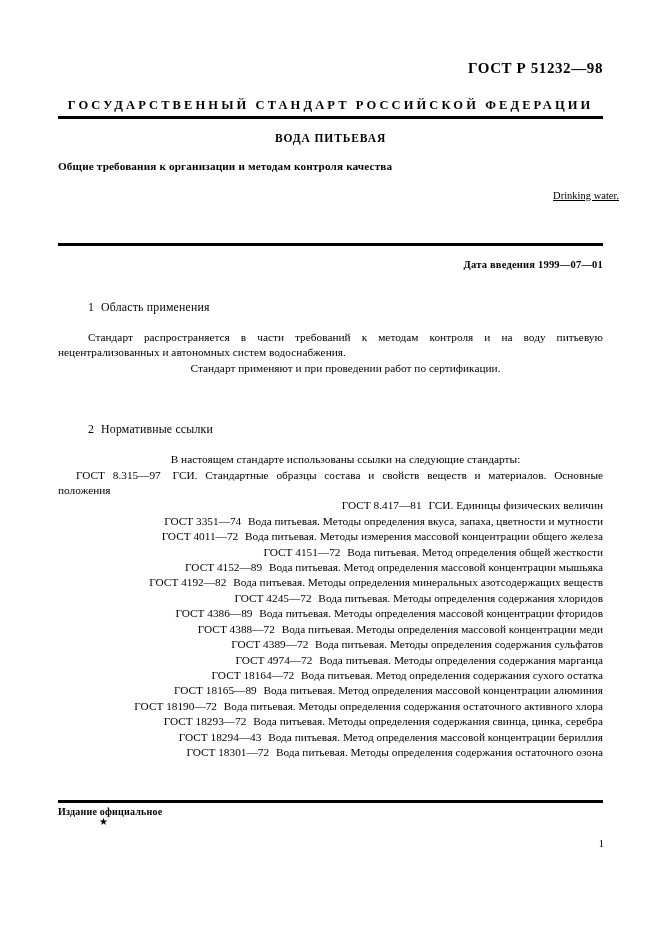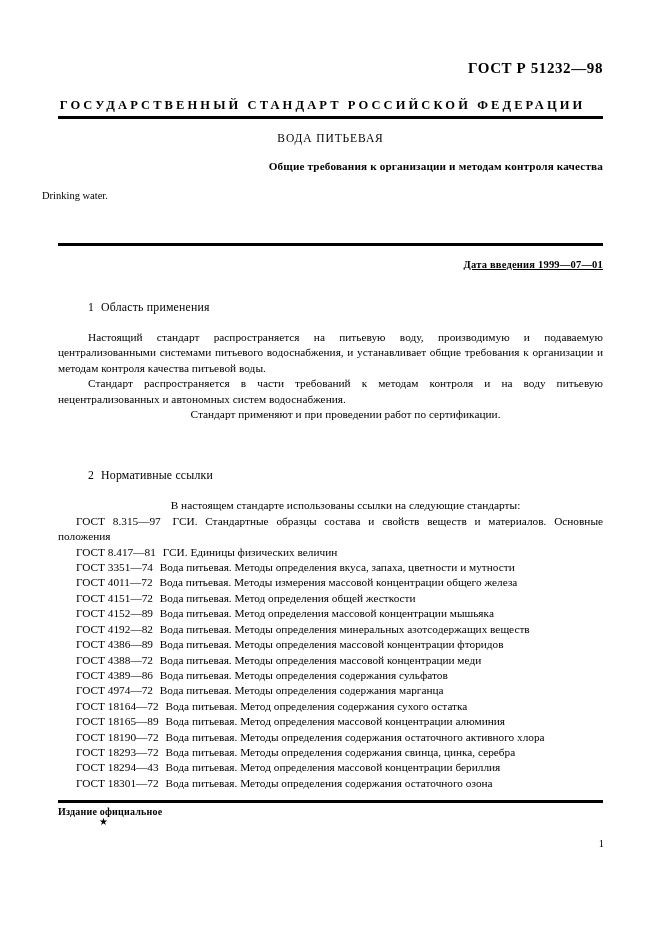--- a/index.html
+++ b/index.html
@@ -30,21 +30,21 @@
     right: 58px;
     font-size: 15px;
     font-weight: bold;
     letter-spacing: 0.6px;
     white-space: nowrap;
   }
 
   .federation-line {
     position: absolute;
     top: 98px;
-    left: 50px;
+    left: 58px;
     width: 545px;
     text-align: center;
     font-size: 12.5px;
     font-weight: bold;
     letter-spacing: 3.1px;
     white-space: nowrap;
   }
 
   .rule-thick-top {
     position: absolute;
@@ -55,64 +55,64 @@
     background: #000;
   }
 
   .main-title {
     position: absolute;
     top: 132px;
     left: 58px;
     width: 545px;
     text-align: center;
     font-size: 11.5px;
-    font-weight: normal;
+    font-weight: bold;
     letter-spacing: 0.9px;
   }
 
   .sub-title {
     position: absolute;
     top: 160px;
     left: 58px;
     width: 545px;
+    text-align: left;
+    font-size: 11.2px;
+    font-weight: bold;
+    letter-spacing: 0.15px;
+  }
+
+  .en-title {
+    position: absolute;
+    top: 188px;
+    left: 74px;
+    width: 545px;
     text-align: right;
-    font-size: 11.2px;
-    font-weight: bold;
-    letter-spacing: 0.15px;
-  }
-
-  .en-title {
-    position: absolute;
-    top: 188px;
-    left: 42px;
-    width: 545px;
-    text-align: left;
     font-size: 10.5px;
     line-height: 15px;
+    text-decoration: underline;
   }
   .en-title div { white-space: nowrap; }
 
   .rule-thick-mid {
     position: absolute;
     top: 243px;
     left: 58px;
     width: 545px;
     height: 2.5px;
     background: #000;
   }
 
   .intro-date {
     position: absolute;
     top: 259px;
     right: 58px;
     font-size: 10.5px;
     font-weight: bold;
     letter-spacing: 0.2px;
     white-space: nowrap;
-    text-decoration: underline;
   }
 
   
   .body-area {
     position: absolute;
     top: 300px;
     left: 58px;
     width: 545px;
   }
 
@@ -149,21 +149,21 @@
 
   .gost-list {
     margin: 0;
     padding: 0;
     list-style: none;
     font-size: 11.3px;
     line-height: 15.4px;
   }
   .gost-list li {
     text-indent: 18px;
-    text-align: left;
+    text-align: right;
     white-space: nowrap;
   }
   .gost-list li.wrap {
     white-space: normal;
     text-align: justify;
   }
   .gost-list li .code { margin-right: 4px; }
 
   
   .rule-thick-bottom {
@@ -222,43 +222,43 @@
 
   <div class="intro-date">Дата введения 1999—07—01</div>
 
   <div class="body-area">
 
     <h2 class="section-heading">
       <span class="num">1</span><span>Область применения</span>
     </h2>
 
     <div class="sec1-block">
-      <p class="para">Настоящий стандарт распространяется на питьевую воду, производимую и подаваемую централизованными системами питьевого водоснабжения, и устанавливает общие требования к организации и методам контроля качества питьевой воды.</p>
       <p class="para">Стандарт распространяется в части требований к методам контроля и на воду питьевую нецентрализованных и автономных систем водоснабжения.</p>
       <p class="para nojust">Стандарт применяют и при проведении работ по сертификации.</p>
     </div>
 
     <h2 class="section-heading sec2-heading">
       <span class="num">2</span><span>Нормативные ссылки</span>
     </h2>
 
     <div class="sec2-intro">
       <p class="para nojust">В настоящем стандарте использованы ссылки на следующие стандарты:</p>
 
       <ul class="gost-list" id="reference-list">
           <li class="wrap"><span class="code">ГОСТ 8.315—97</span><span> ГСИ. Стандартные образцы состава и свойств веществ и материалов. Основные положения</span></li>
           <li><span class="code">ГОСТ 8.417—81</span><span> ГСИ. Единицы физических величин</span></li>
           <li><span class="code">ГОСТ 3351—74</span><span> Вода питьевая. Методы определения вкуса, запаха, цветности и мутности</span></li>
           <li><span class="code">ГОСТ 4011—72</span><span> Вода питьевая. Методы измерения массовой концентрации общего железа</span></li>
           <li><span class="code">ГОСТ 4151—72</span><span> Вода питьевая. Метод определения общей жесткости</span></li>
           <li><span class="code">ГОСТ 4152—89</span><span> Вода питьевая. Метод определения массовой концентрации мышьяка</span></li>
           <li><span class="code">ГОСТ 4192—82</span><span> Вода питьевая. Методы определения минеральных азотсодержащих веществ</span></li>
+          <li><span class="code">ГОСТ 4245—72</span><span> Вода питьевая. Методы определения содержания хлоридов</span></li>
           <li><span class="code">ГОСТ 4386—89</span><span> Вода питьевая. Методы определения массовой концентрации фторидов</span></li>
           <li><span class="code">ГОСТ 4388—72</span><span> Вода питьевая. Методы определения массовой концентрации меди</span></li>
-          <li><span class="code">ГОСТ 4389—86</span><span> Вода питьевая. Методы определения содержания сульфатов</span></li>
+          <li><span class="code">ГОСТ 4389—72</span><span> Вода питьевая. Методы определения содержания сульфатов</span></li>
           <li><span class="code">ГОСТ 4974—72</span><span> Вода питьевая. Методы определения содержания марганца</span></li>
           <li><span class="code">ГОСТ 18164—72</span><span> Вода питьевая. Метод определения содержания сухого остатка</span></li>
           <li><span class="code">ГОСТ 18165—89</span><span> Вода питьевая. Метод определения массовой концентрации алюминия</span></li>
           <li><span class="code">ГОСТ 18190—72</span><span> Вода питьевая. Методы определения содержания остаточного активного хлора</span></li>
           <li><span class="code">ГОСТ 18293—72</span><span> Вода питьевая. Методы определения содержания свинца, цинка, серебра</span></li>
           <li><span class="code">ГОСТ 18294—43</span><span> Вода питьевая. Метод определения массовой концентрации бериллия</span></li>
           <li><span class="code">ГОСТ 18301—72</span><span> Вода питьевая. Методы определения содержания остаточного озона</span></li>
         </ul>
     </div>
 

